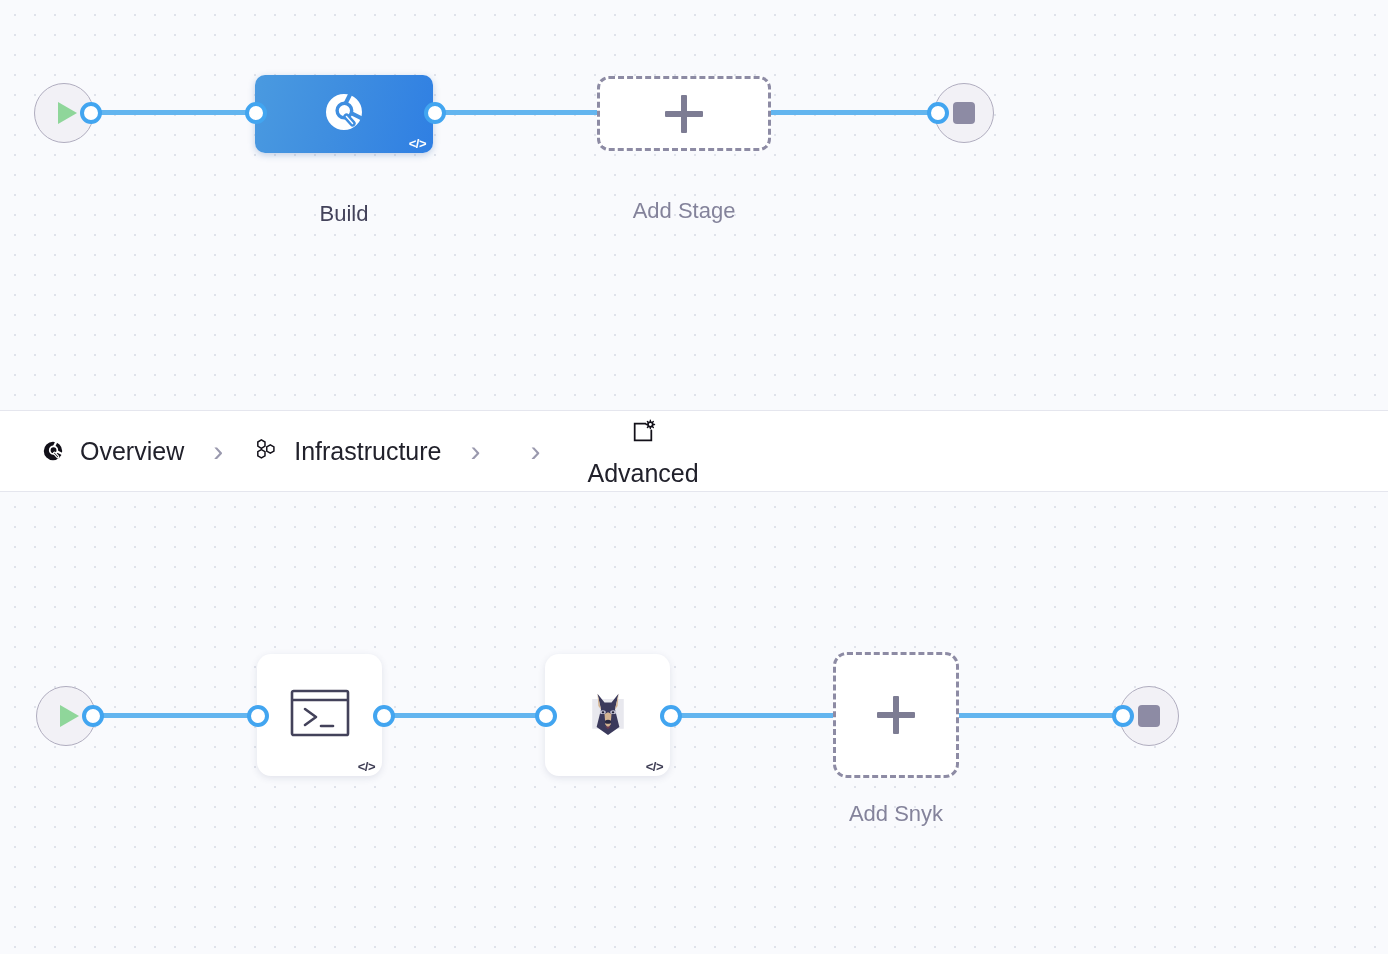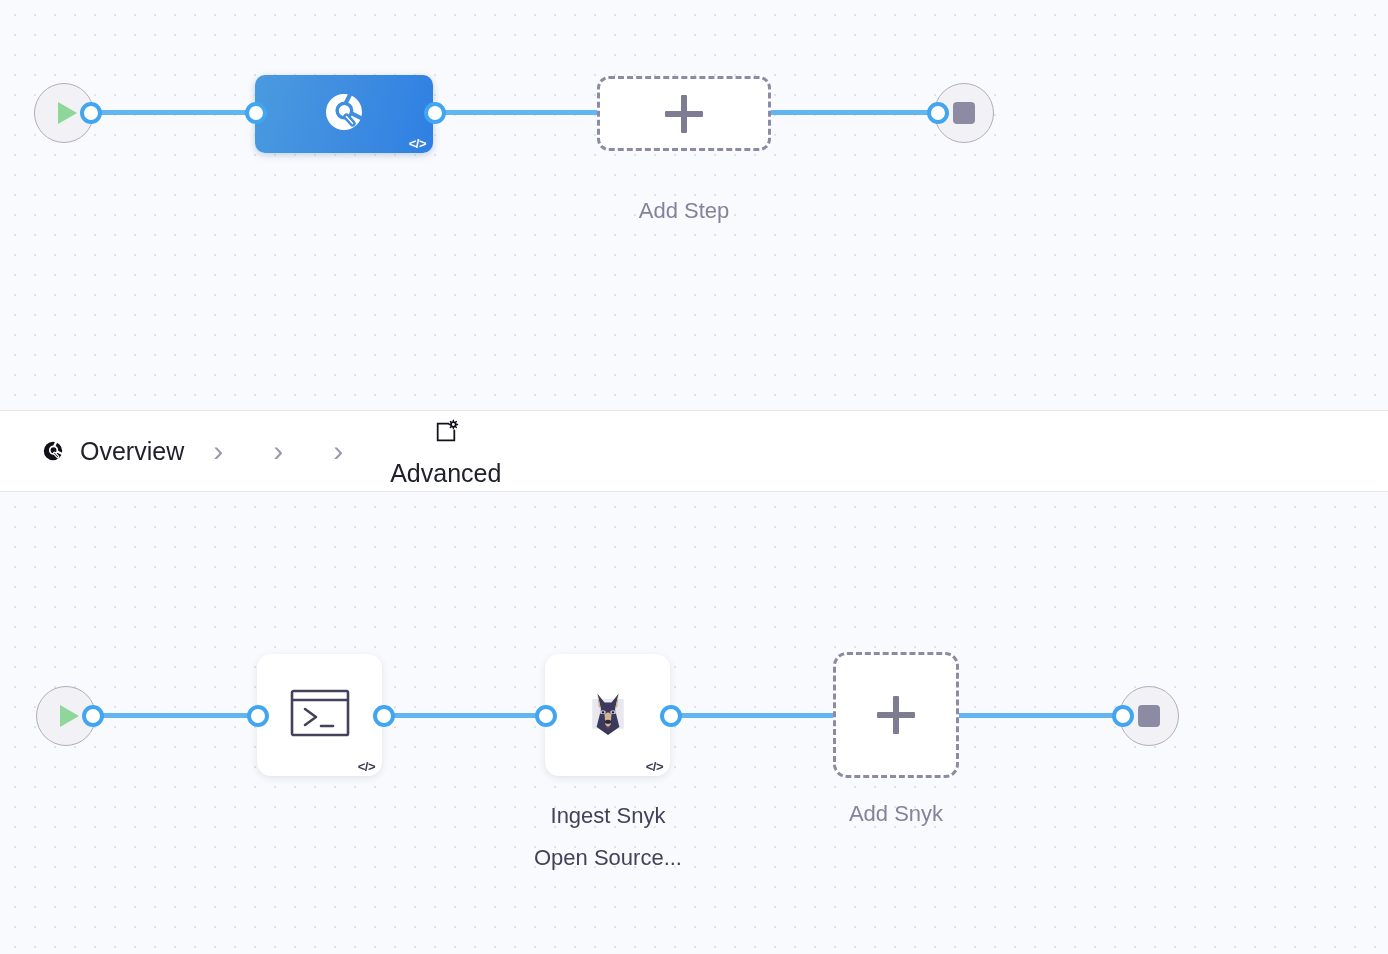--- a/index.html
+++ b/index.html
@@ -218,25 +218,26 @@
         <path fill="#3f8ee0" d="M28.6 4.8 21.8 18.4l3.6 1.9 7-13.9z"></path>
         <path fill="#3f8ee0" d="M43 28.8 29.4 22l-1.9 3.6 13.9 7z"></path>
         <circle cx="24.4" cy="22.6" r="7.3" fill="#ffffff" stroke="#3f8ee0" stroke-width="3.4"></circle>
         <rect x="27.6" y="25.5" width="3.8" height="13" rx="1.9" transform="rotate(-42 29.5 32)" fill="#ffffff" stroke="#3f8ee0" stroke-width="2.4"></rect>
       </svg>
     </span>
     <span class="code-badge">&lt;/&gt;</span>
   </div>
   <div class="port" style="left:245px; top:102px;"></div>
   <div class="port" style="left:424px; top:102px;"></div>
+  <div class="caption" style="left:234px; top:193px; width:220px;">Build</div>
 
   <div class="add-node" style="left:597px; top:76px; width:174px; height:75px; border-radius:12px;">
     <span class="plus"></span>
   </div>
-  <div class="caption muted" style="left:574px; top:190px; width:220px;">Add Step</div>
+  <div class="caption muted" style="left:574px; top:190px; width:220px;">Add Stage</div>
 
   <div class="terminal" style="left:934px; top:83px; width:60px; height:60px;">
     <span class="stop-sq"></span>
   </div>
   <div class="port" style="left:927px; top:102px;"></div>
 </div>
 
 <div class="tabstrip">
 
   <div style="width:34px;"></div>
@@ -249,20 +250,30 @@
         <path fill="#ffffff" d="M43.6 28.4 30 21.6l-1.8 3.6 13.8 7z"></path>
         <circle cx="25" cy="22.4" r="7" fill="#121019" stroke="#ffffff" stroke-width="3.2"></circle>
         <rect x="28" y="25" width="3.6" height="12.5" rx="1.8" transform="rotate(-42 29.8 31.3)" fill="#121019" stroke="#ffffff" stroke-width="2.2"></rect>
       </svg>
     </span>
     <span class="label">Overview</span>
   </div>
 
   <span class="chevron">›</span>
 
+  <div class="tab">
+    <span class="tab-icon">
+      <svg width="28" height="28" viewBox="0 0 32 32" fill="none" stroke="#121019" stroke-width="1.7">
+        <path d="M9.6 3.3 13.7 5.7v4.8L9.6 12.9 5.5 10.5V5.7z"></path>
+        <path d="M9.6 14.4 13.7 16.8v4.8L9.6 24 5.5 21.6v-4.8z"></path>
+        <path d="M19.8 8.9 23.9 11.3v4.8L19.8 18.5 15.7 16.1v-4.8z"></path>
+      </svg>
+    </span>
+    <span class="label">Infrastructure</span>
+  </div>
 
   <span class="chevron">›</span>
 
 
   <span class="chevron">›</span>
 
   <div class="tab" style="margin-left:18px;flex-direction:column;">
     <span class="tab-icon">
       <svg width="28" height="28" viewBox="0 0 32 32" fill="none" stroke="#121019" stroke-width="2">
         <path d="M19 6.5H6.5v19h19V14" stroke-linecap="round"></path>
@@ -313,22 +324,20 @@
         <ellipse cx="26.3" cy="31.2" rx="1.5" ry="1.3" fill="#22213a"></ellipse>
         <ellipse cx="37.7" cy="31.2" rx="1.5" ry="1.3" fill="#22213a"></ellipse>
         <ellipse cx="32" cy="42" rx="3.6" ry="2.4" fill="#2a2942"></ellipse>
         <path d="M28.6 47.5h6.8l-3.4 3.2z" fill="#6b3a52"></path>
       </svg>
     </span>
     <span class="code-badge dark">&lt;/&gt;</span>
   </div>
   <div class="port" style="left:535px; top:213px;"></div>
   <div class="port" style="left:660px; top:213px;"></div>
-  <div class="caption" style="left:488px; top:303px; width:240px;">Ingest Snyk
-Open Source...</div>
 
   <div class="add-node" style="left:833px; top:652px; top:160px; width:126px; height:126px; border-radius:14px;">
     <span class="plus"></span>
   </div>
   <div class="caption muted" style="left:776px; top:301px; width:240px;">Add Snyk</div>
 
   <div class="terminal" style="left:1119px; top:194px; width:60px; height:60px;">
     <span class="stop-sq"></span>
   </div>
   <div class="port" style="left:1112px; top:213px;"></div>

